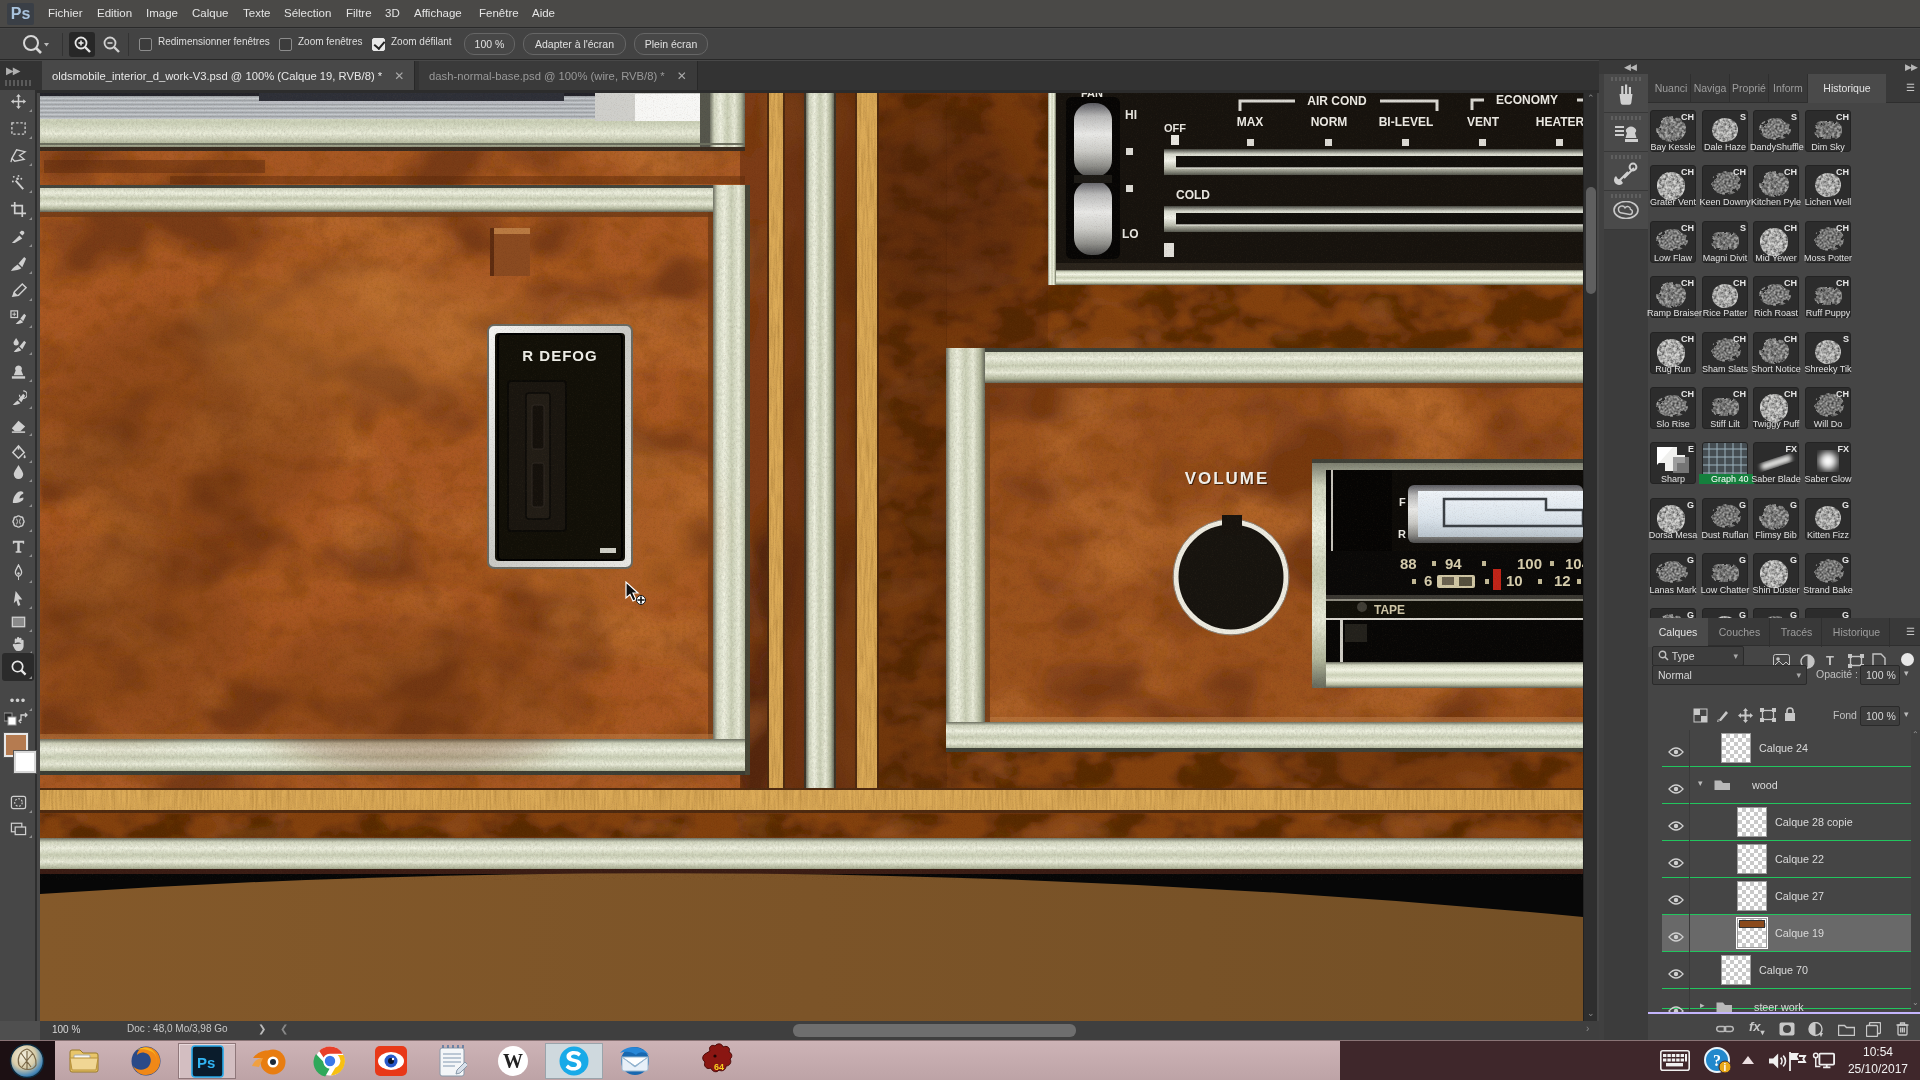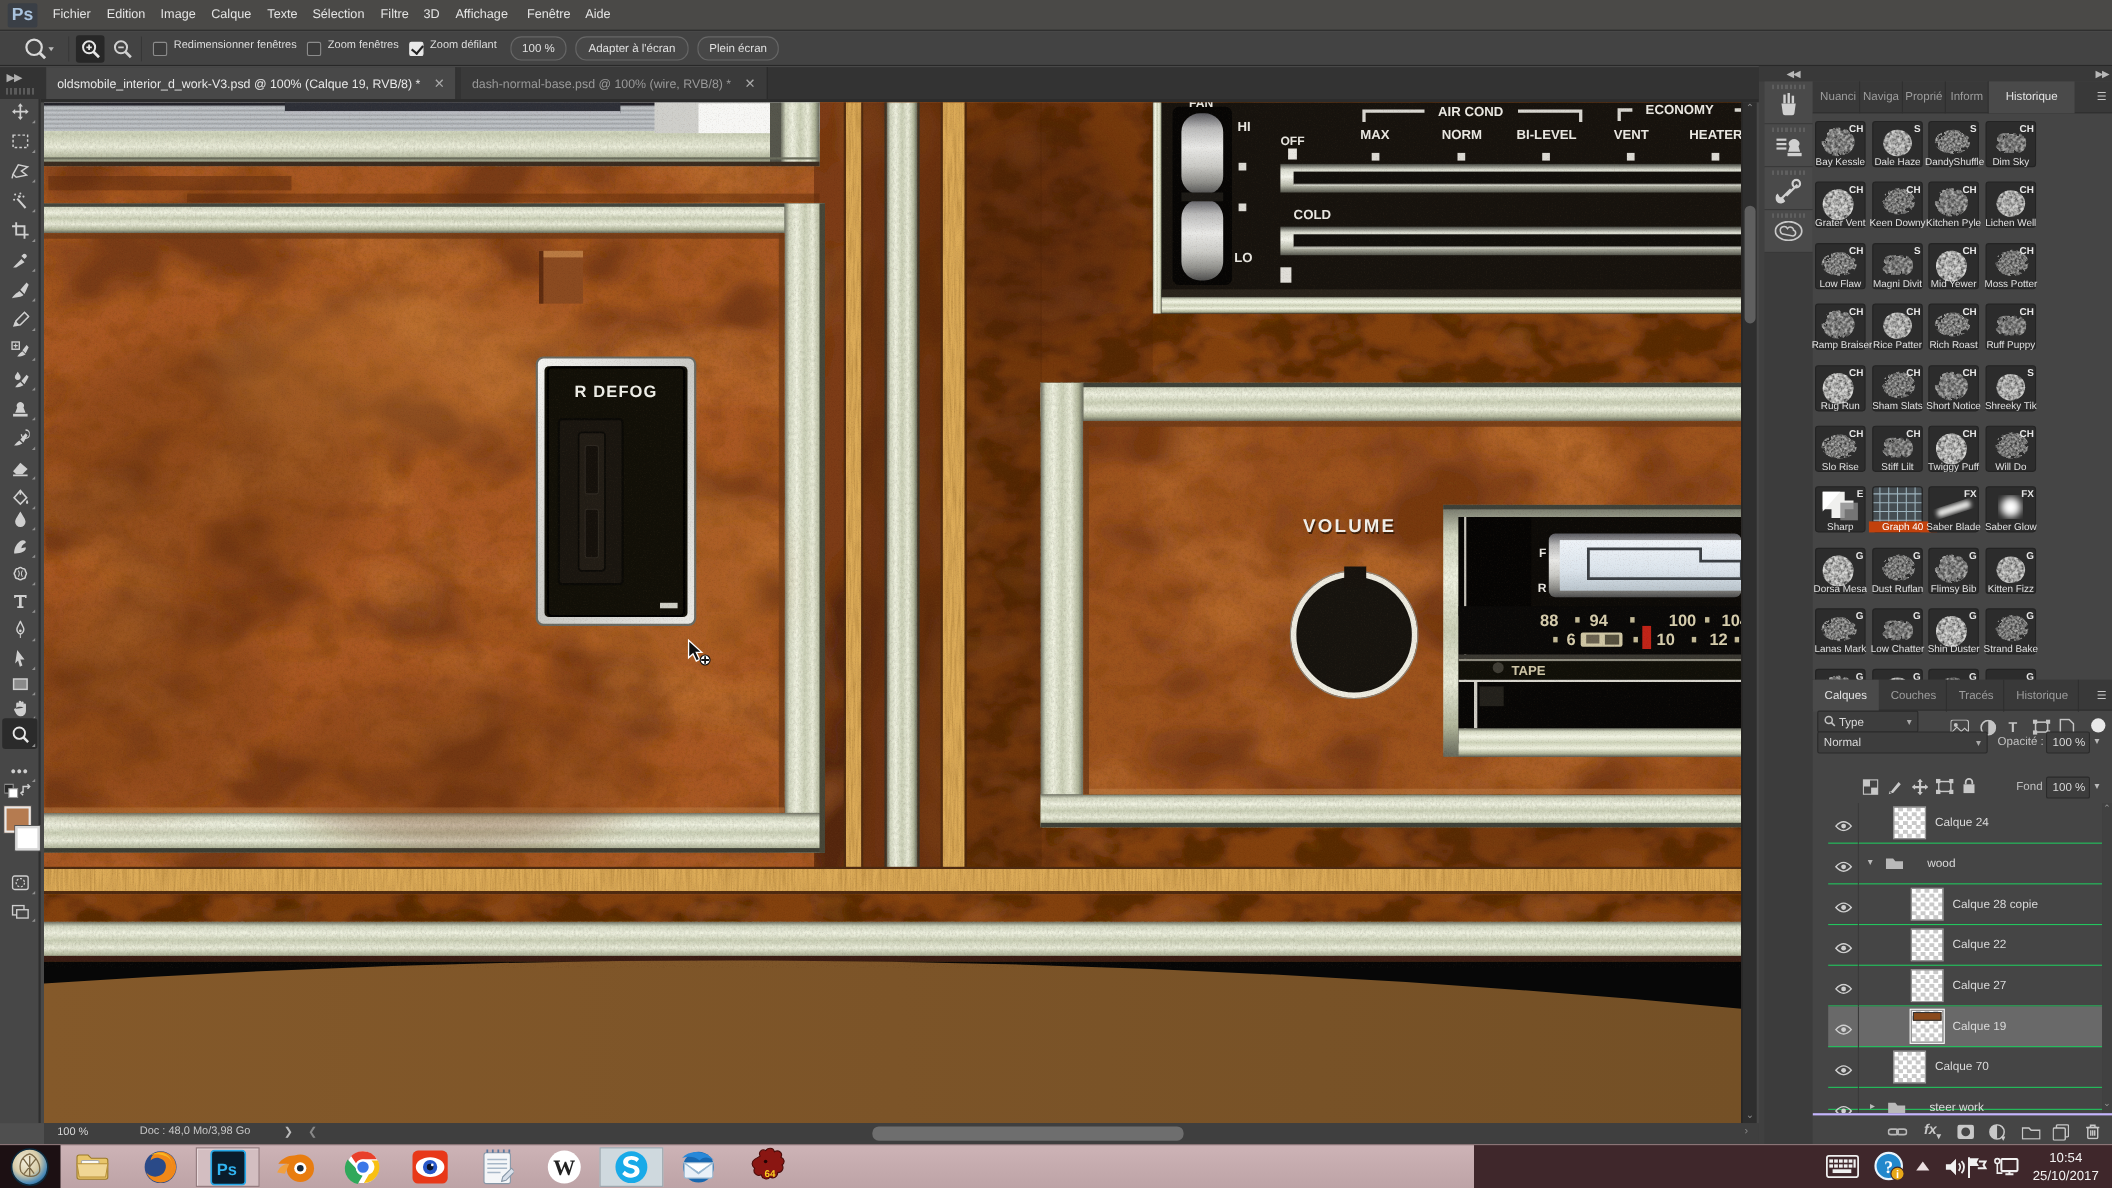--- a/index.html
+++ b/index.html
@@ -930,21 +930,21 @@
         <span class="bdg">E</span>
         <div class="blab">Sharp</div>
       </div>
 <div class="btile" style="left:53px;top:368px">
         <svg width="44" height="38">
           <rect width="44" height="38" fill="#454d52"></rect>
           <g stroke="#9db3bd" stroke-width="1">
             <path d="M0 6 H44 M0 14 H44 M0 22 H44 M0 30 H44 M6 0 V38 M14 0 V38 M22 0 V38 M30 0 V38 M38 0 V38"></path>
           </g>
         </svg>
-        <div class="blab sel"><span style="background:#c2410c;padding:0 12px;">Graph 40</span></div>
+        <div class="blab sel"><span style="background:#15803d;padding:0 12px;">Graph 40</span></div>
       </div>
 <div class="btile" style="left:104px;top:368px">
         <svg width="44" height="38">
           <rect x="6" y="16" width="32" height="7" rx="3.5" fill="#e8e8e6" transform="rotate(-18 22 19)" filter="url(#blur2)"></rect>
         </svg>
         <span class="bdg">FX</span>
         <div class="blab">Saber Blade</div>
       </div>
 <div class="btile" style="left:156px;top:368px">
         <svg width="44" height="38">
@@ -1339,21 +1339,21 @@
       </svg>
     </div>
  <div class="tkic" style="left:606px">
       <svg width="36" height="32" viewBox="0 0 36 32">
         <circle cx="18" cy="16" r="14" fill="#1868b0"></circle>
         <path d="M5 12 L18 22 L31 12 L31 24 a2 2 0 0 1 -2 2 H7 a2 2 0 0 1 -2 -2 Z" fill="#e8f0f8" stroke="#9ab8d0"></path>
         <path d="M5 12 h26 l-13 9 Z" fill="#fff" stroke="#9ab8d0"></path>
         <path d="M3 8 c6 -8 22 -8 29 2 c-6 -4 -10 -3 -13 0 c-5 -4 -11 -4 -16 -2 Z" fill="#2888d8"></path>
       </svg>
     </div>
- <div class="tkic" style="left:667px;width:66px">
+ <div class="tkic" style="left:686px;width:66px">
       <svg width="38" height="36" viewBox="0 0 38 36">
         <path d="M10 8 c-2 -4 2 -7 5 -5 c2 -3 7 -3 8 1 c4 -2 8 1 6 5 c3 1 4 5 1 7 c2 3 0 7 -4 7 c0 4 -4 6 -7 4 c-2 3 -7 2 -8 -2 c-4 2 -8 -2 -6 -6 c-3 -2 -3 -6 0 -8 Z" fill="#8a1612" stroke="#4a0a08"></path>
         <circle cx="15" cy="13" r="1.6" fill="#200404"></circle>
         <text x="19" y="27" font-family="Liberation Sans,sans-serif" font-size="9" font-weight="bold" fill="#f8d020" text-anchor="middle">64</text>
       </svg>
     </div>
  <div class="dark-r">
   <svg style="position:absolute;left:320px;top:9px" width="30" height="21" viewBox="0 0 30 21">
         <rect x="0.8" y="0.8" width="28.4" height="19.4" rx="2" fill="none" stroke="#f0f0f0" stroke-width="1.6"></rect>
         <g fill="#f0f0f0">

